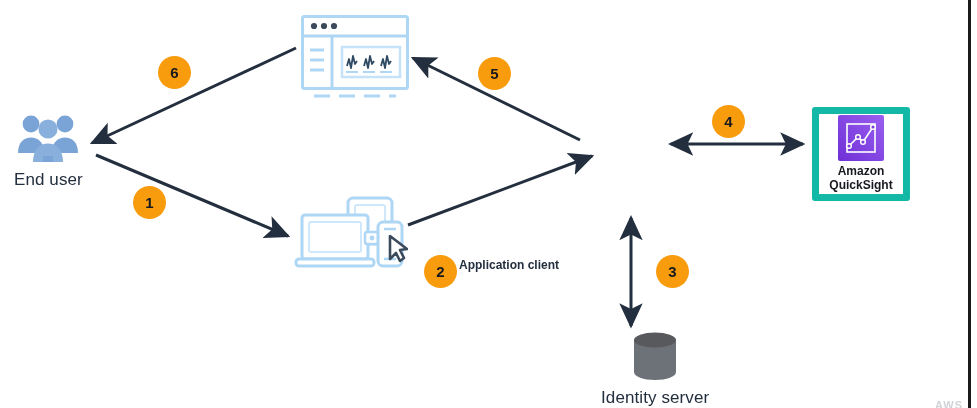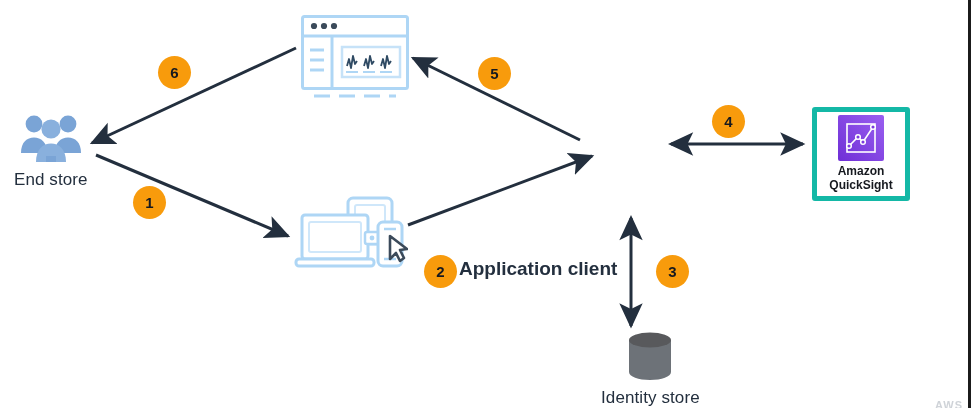--- a/index.html
+++ b/index.html
@@ -56,29 +56,29 @@
     color: #16191f;
     font-size: 15px;
     font-weight: 600;
     display: flex;
     align-items: center;
     justify-content: center;
     line-height: 1;
   }
   .inline-label {
     position: absolute;
-    font-size: 19px;
+    font-size: 12px;
     color: #232f3e;
     font-weight: 700;
     white-space: nowrap;
   }
   .qs-card {
     width: 98px;
     height: 94px;
-    border: 5px solid #14b8a6;
+    border: 7px solid #14b8a6;
     border-radius: 3px;
     background: #ffffff;
     display: flex;
     flex-direction: column;
     align-items: center;
     justify-content: center;
     box-sizing: border-box;
   }
   .qs-text {
     margin-top: 4px;
@@ -129,21 +129,21 @@
   <div class="node" style="left:14px; top:112px;">
     <svg width="64" height="52" viewBox="0 0 64 52">
       <circle cx="15" cy="12" r="8.4" fill="#7aa4d6"></circle>
       <path d="M2 41 C2 30 8 25.5 15 25.5 C22 25.5 28 30 28 41 Z" fill="#7aa4d6"></path>
       <circle cx="49" cy="12" r="8.4" fill="#7aa4d6"></circle>
       <path d="M36 41 C36 30 42 25.5 49 25.5 C56 25.5 62 30 62 41 Z" fill="#7aa4d6"></path>
       <circle cx="32" cy="17" r="9.6" fill="#89b0dd"></circle>
       <path d="M17 50 C17 37 24 31.5 32 31.5 C40 31.5 47 37 47 50 Z" fill="#89b0dd"></path>
       <rect x="27" y="44" width="10" height="6" fill="#7aa4d6"></rect>
     </svg>
-    <div class="node-label">End store</div>
+    <div class="node-label">End user</div>
   </div>
 
   <div class="node" style="left:300px; top:14px;">
     <svg width="110" height="86" viewBox="0 0 110 86">
       <rect x="2.5" y="2.5" width="105" height="72" rx="2" fill="#ffffff" stroke="#aed6f5" stroke-width="3"></rect>
       <line x1="2.5" y1="22" x2="107.5" y2="22" stroke="#aed6f5" stroke-width="3"></line>
       <circle cx="14" cy="12" r="3.1" fill="#3b4a5a"></circle>
       <circle cx="24" cy="12" r="3.1" fill="#3b4a5a"></circle>
       <circle cx="34" cy="12" r="3.1" fill="#3b4a5a"></circle>
       <line x1="32" y1="22" x2="32" y2="74" stroke="#aed6f5" stroke-width="3"></line>
@@ -201,21 +201,21 @@
         <div>QuickSight</div>
       </div>
     </div>
   </div>
 
   <div class="node" style="left:601px; top:330px;">
     <svg width="58" height="52" viewBox="0 0 58 52">
       <path d="M8 10 L8 42 C8 46.6 17.4 50 29 50 C40.6 50 50 46.6 50 42 L50 10 Z" fill="#6d7278"></path>
       <ellipse cx="29" cy="10" rx="21" ry="7.6" fill="#58595c"></ellipse>
     </svg>
-    <div class="node-label">Identity store</div>
+    <div class="node-label">Identity server</div>
   </div>
 
   <div class="badge" style="left:158px; top:56px;">6</div>
   <div class="badge" style="left:133px; top:186px;">1</div>
   <div class="badge" style="left:424px; top:255px;">2</div>
   <div class="badge" style="left:656px; top:255px;">3</div>
   <div class="badge" style="left:712px; top:105px;">4</div>
   <div class="badge" style="left:478px; top:57px;">5</div>
 
   <div class="watermark">AWS</div>

